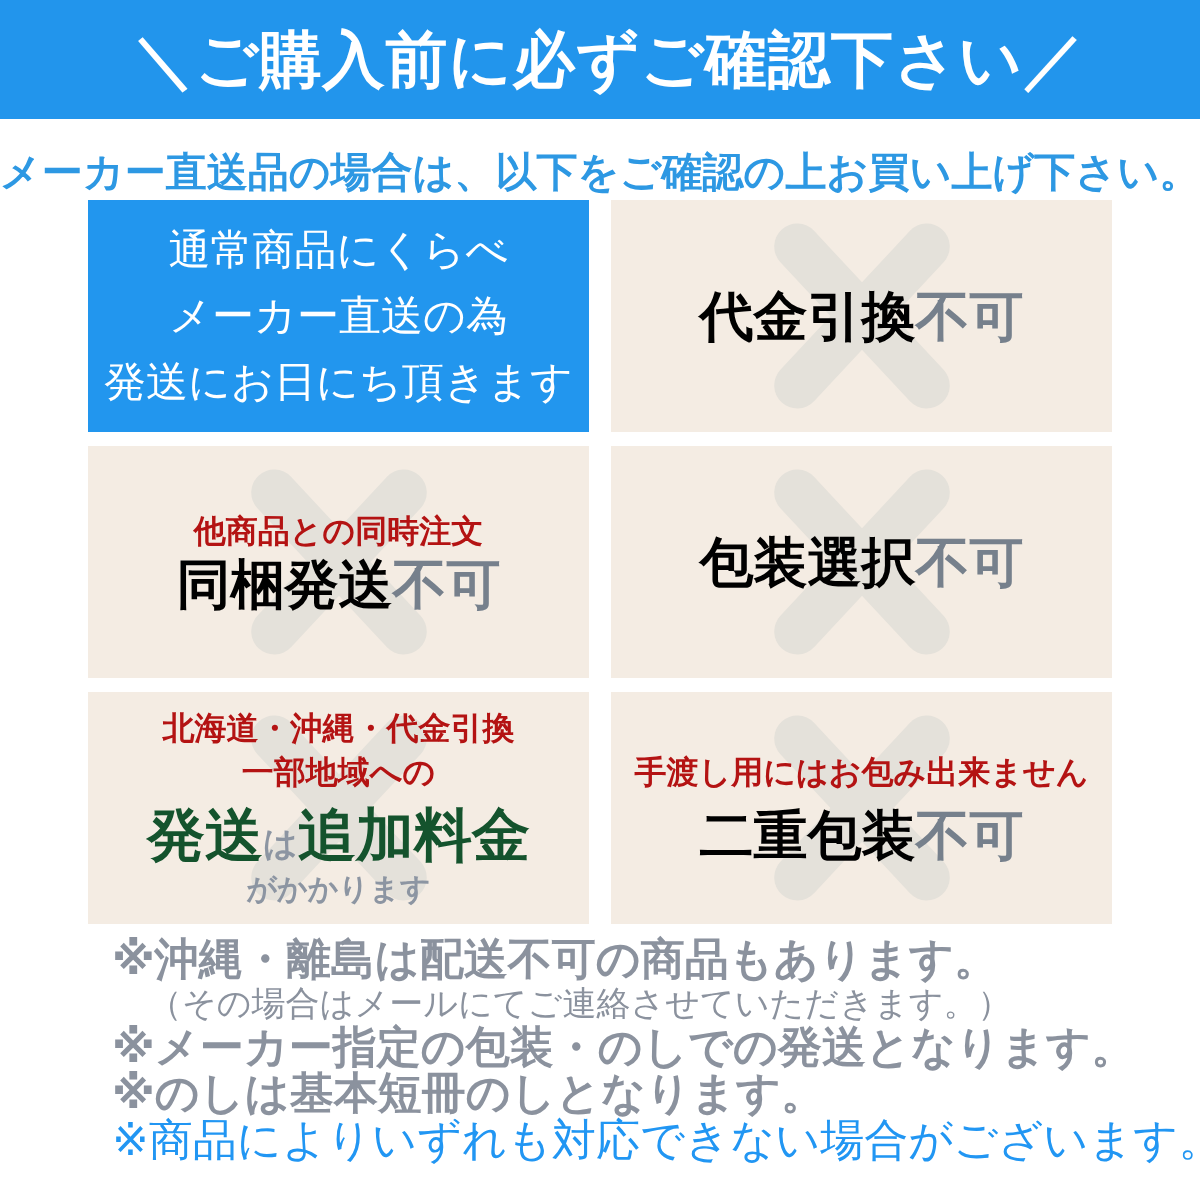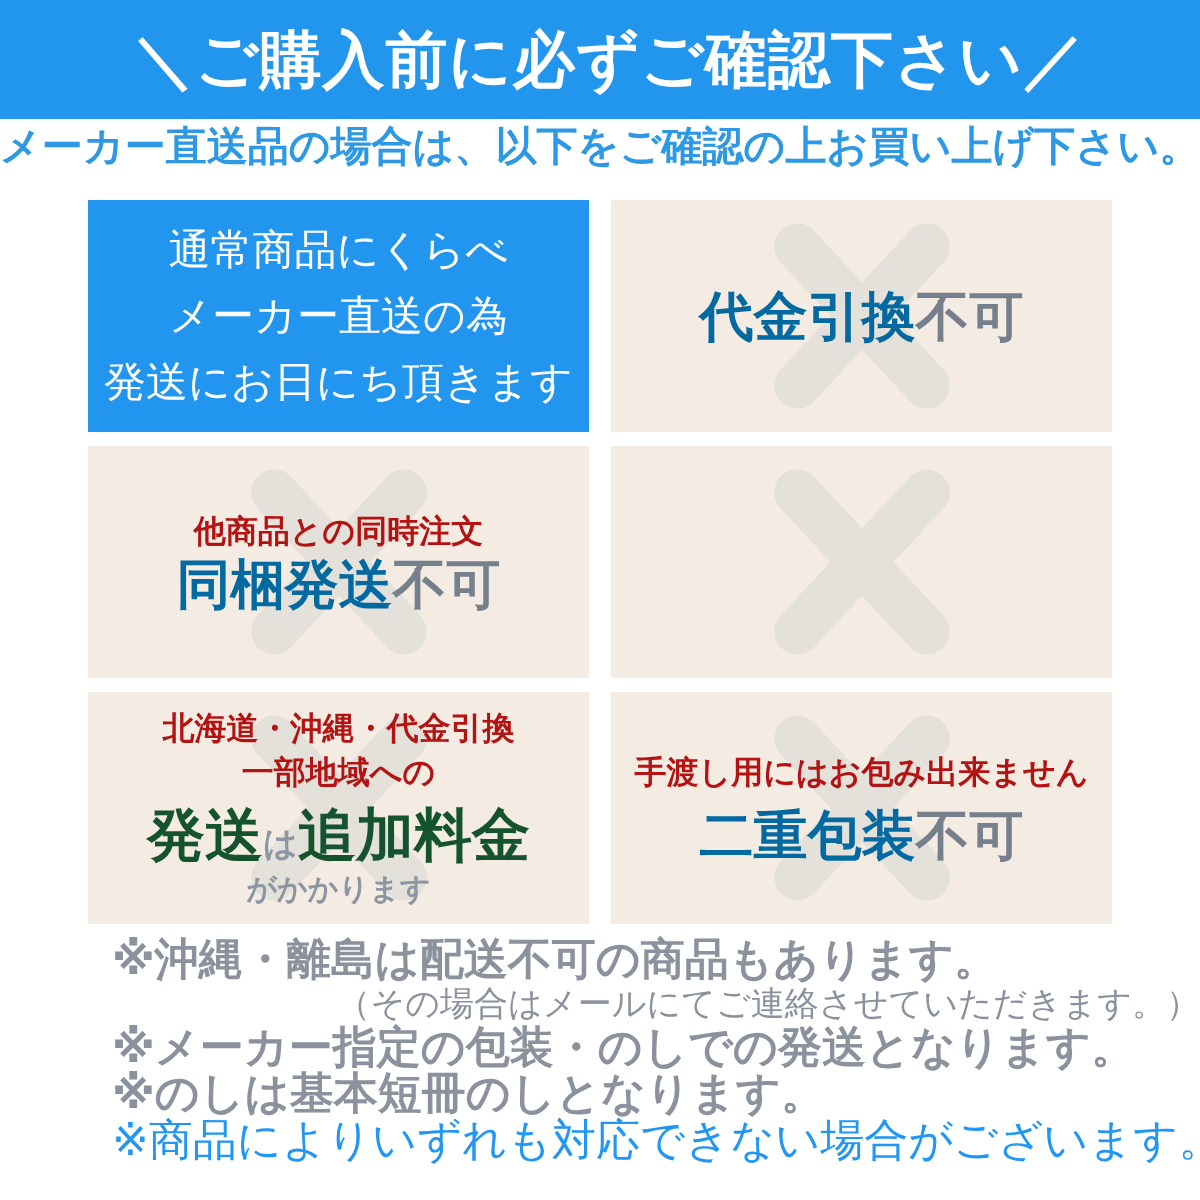--- a/index.html
+++ b/index.html
@@ -12,21 +12,21 @@
   .header{
     width:1200px;height:119px;background:#2295ec;
     display:flex;align-items:center;justify-content:center;padding-left:9px;
   }
   .header .title{
     color:#ffffff;font-size:62px;font-weight:bold;letter-spacing:1px;
     white-space:nowrap;
   }
   
   .subtitle-wrap{
-    width:1200px;height:81px;display:flex;align-items:flex-start;justify-content:center;
+    width:1200px;height:81px;display:flex;align-items:flex-end;justify-content:center;
   }
   .subtitle{
     color:#2d98e3;font-size:41px;font-weight:bold;letter-spacing:0px;white-space:nowrap;
   }
   
   .grid{
     margin:0 88px;width:1024px;
     display:grid;grid-template-columns:1fr 1fr;grid-auto-rows:232px;
     column-gap:22px;row-gap:14px;
   }
@@ -43,37 +43,37 @@
   
   .xmark{position:absolute;left:0;top:0;right:0;bottom:0;pointer-events:none;}
   .xmark .arm{
     position:absolute;left:50%;top:50%;width:236px;height:46px;border-radius:23px;
     background:#e4e1da;
   }
   .xmark .arm1{transform:translate(-50%,-50%) rotate(47deg);}
   .xmark .arm2{transform:translate(-50%,-50%) rotate(-47deg);}
   .box-content{position:relative;z-index:1;text-align:center;}
   .mainline{white-space:nowrap;line-height:1.15;}
-  .big-red{color:#0369a1;font-size:54px;font-weight:bold;}
+  .big-red{color:#000000;font-size:54px;font-weight:bold;}
   .big-red-l{color:#14532d;font-size:58px;font-weight:bold;}
   .big-gray{color:#76808c;font-size:54px;font-weight:bold;}
   .sub-red{color:#b41313;font-size:32px;font-weight:bold;line-height:44px;white-space:nowrap;}
   .particle-gray{color:#8c95a2;font-size:34px;font-weight:bold;}
   .tail-gray{color:#8c95a2;font-size:30px;font-weight:bold;line-height:42px;white-space:nowrap;}
   .gap8{margin-top:8px;}
   .gap10{margin-top:10px;}
   
   .notes{
     margin-top:12px;padding-left:112px;
   }
   .note{
     color:#8b929e;font-size:44px;font-weight:700;line-height:46px;white-space:nowrap;
   }
   .note-small{
-    color:#8b929e;font-size:34px;font-weight:500;line-height:42px;padding-left:36px;white-space:nowrap;text-align:right;
+    color:#8b929e;font-size:34px;font-weight:500;line-height:42px;padding-left:36px;white-space:nowrap;
   }
   .note-blue{
     color:#2196f3;font-size:44px;font-weight:500;line-height:47px;white-space:nowrap;
   }
 </style>
 </head>
 <body>
 
 <div class="header">
   <div class="title">＼ご購入前に必ずご確認下さい／</div>
@@ -116,20 +116,25 @@
         <span class="big-red">同梱発送</span><span class="big-gray">不可</span>
       </div>
     </div>
   </div>
 
   <div class="box">
     <div class="xmark">
         <div class="arm arm1"></div>
         <div class="arm arm2"></div>
       </div>
+    <div class="box-content">
+      <div class="mainline">
+        <span class="big-red">包装選択</span><span class="big-gray">不可</span>
+      </div>
+    </div>
   </div>
 
   <div class="box">
     <div class="xmark">
         <div class="arm arm1"></div>
         <div class="arm arm2"></div>
       </div>
     <div class="box-content">
       <div class="sub-red">北海道・沖縄・代金引換</div>
       <div class="sub-red">一部地域への</div>

